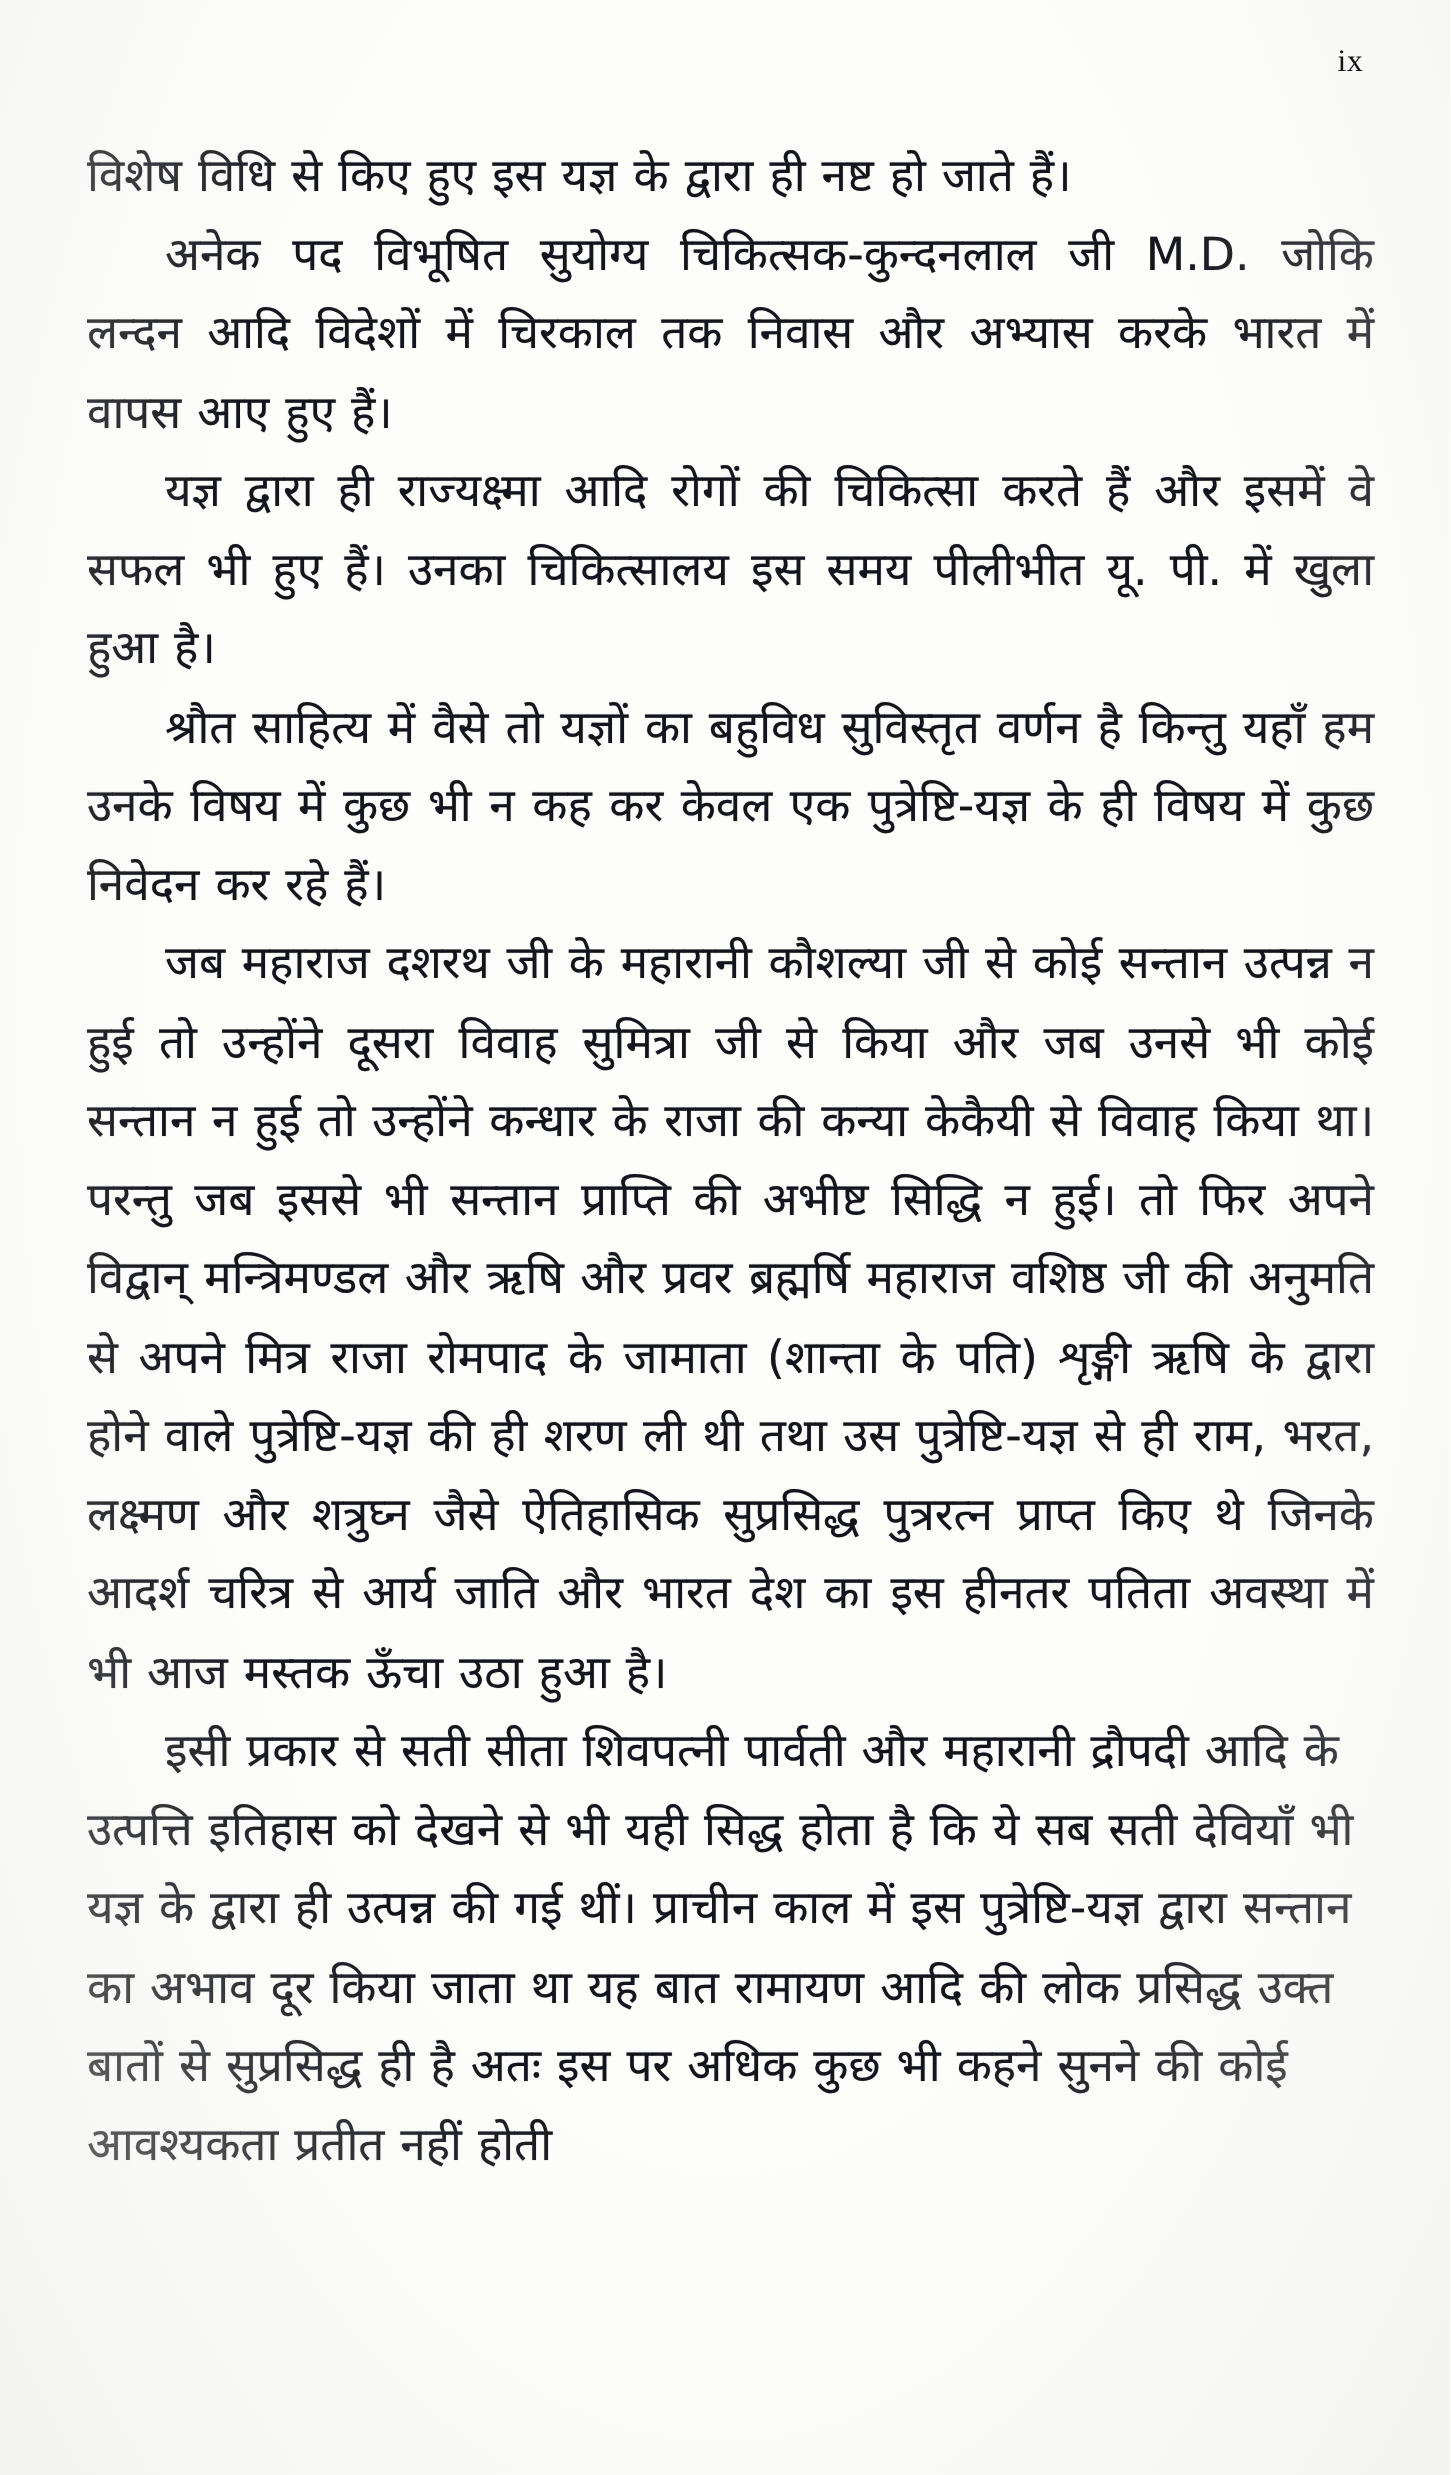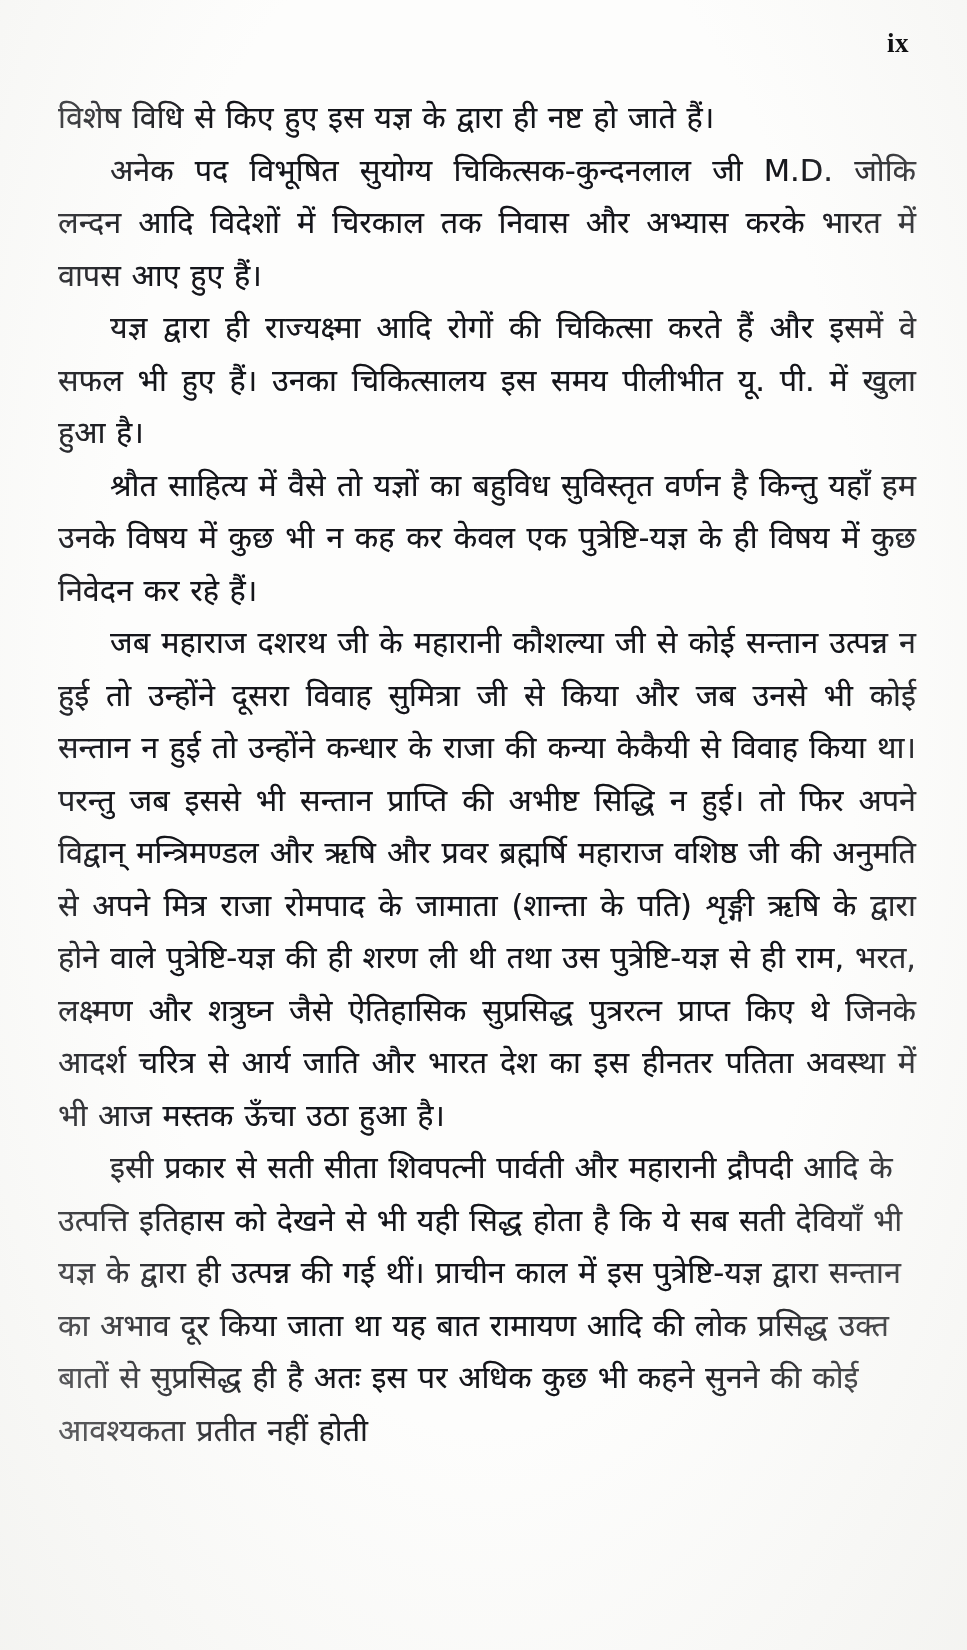--- a/index.html
+++ b/index.html
@@ -26,22 +26,22 @@
     background:
       radial-gradient(ellipse at 50% 40%, rgba(255,255,255,0) 55%, rgba(236,236,232,0.55) 100%);
     pointer-events: none;
     z-index: 3;
   }
   .folio {
     position: absolute;
     top: 28px;
     right: 58px;
     font-family: "Liberation Serif", serif;
-    font-size: 27px;
-    font-weight: bold;
+    font-size: 21px;
+    font-weight: normal;
     color: #121214;
     letter-spacing: 0.5px;
     z-index: 4;
   }
   .textblock {
     position: absolute;
     left: 58px;
     top: 92px;
     width: 858px;
     z-index: 2;

